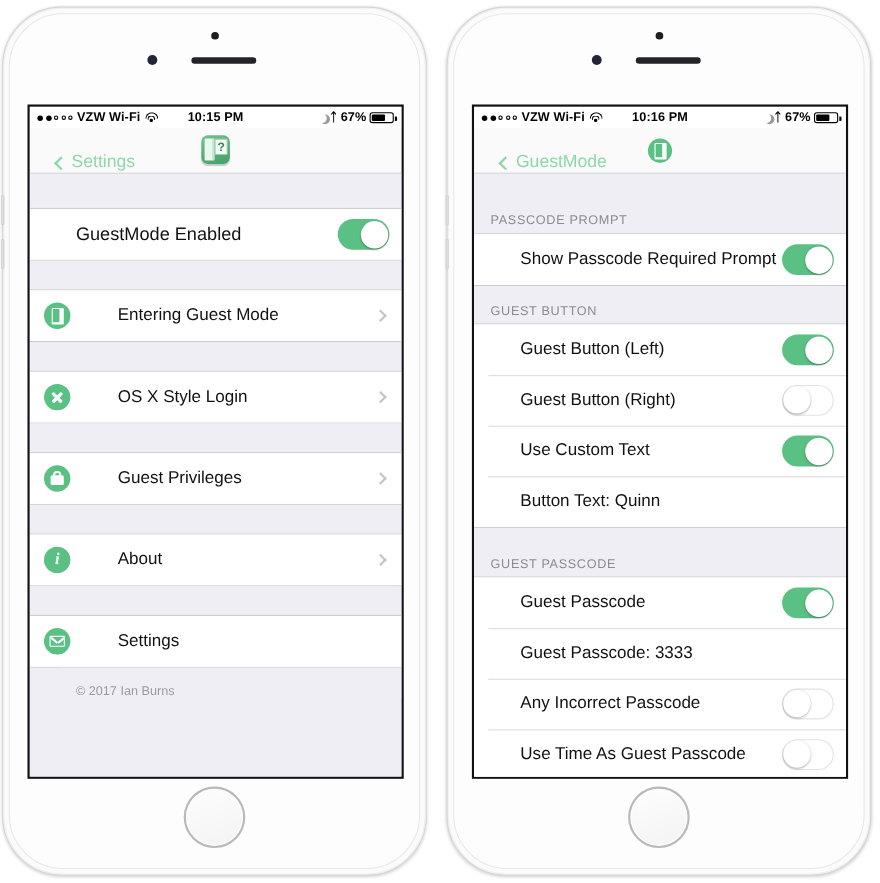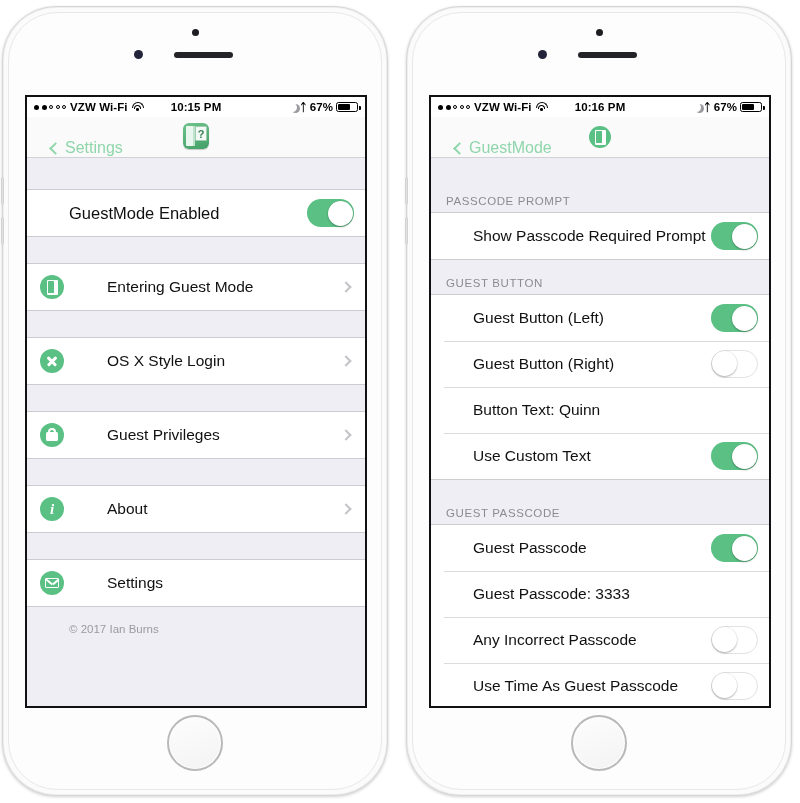--- a/index.html
+++ b/index.html
@@ -408,28 +408,28 @@
                 <span class="knob"></span>
               </span>
           </div>
           <div class="row">
             <span class="row-label">Guest Button (Right)</span>
             <span class="toggle off">
                 <span class="knob"></span>
               </span>
           </div>
           <div class="row">
-            <span class="row-label">Button Text:  Quinn</span>
-          </div>
-          <div class="row">
             <span class="row-label">Use Custom Text</span>
             <span class="toggle on">
                 <span class="knob"></span>
               </span>
           </div>
+          <div class="row">
+            <span class="row-label">Button Text:  Quinn</span>
+          </div>
         </div>
 
         <div class="section-header" style="height:44px;">GUEST PASSCODE</div>
         <div class="group">
           <div class="row">
             <span class="row-label">Guest Passcode</span>
             <span class="toggle on">
                 <span class="knob"></span>
               </span>
           </div>

